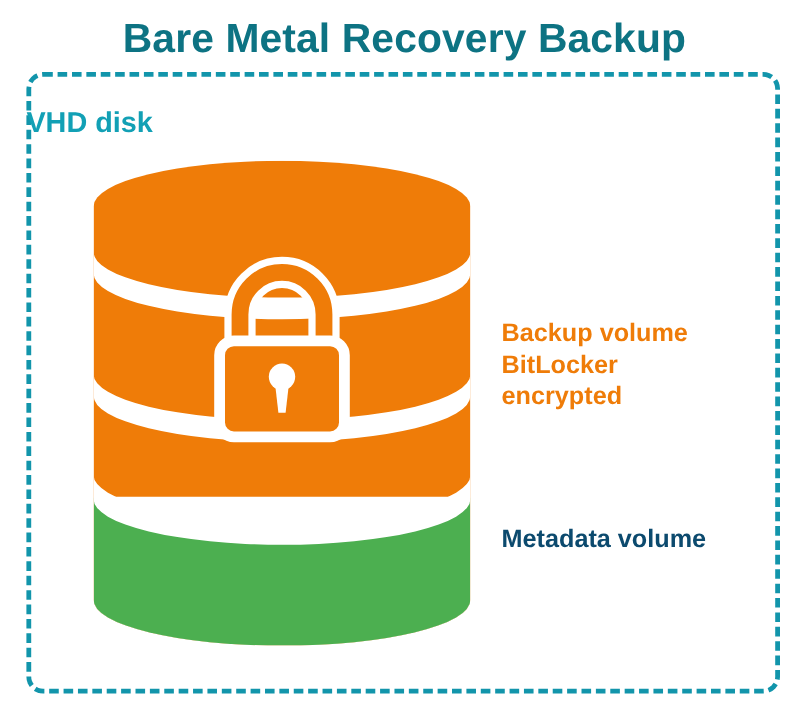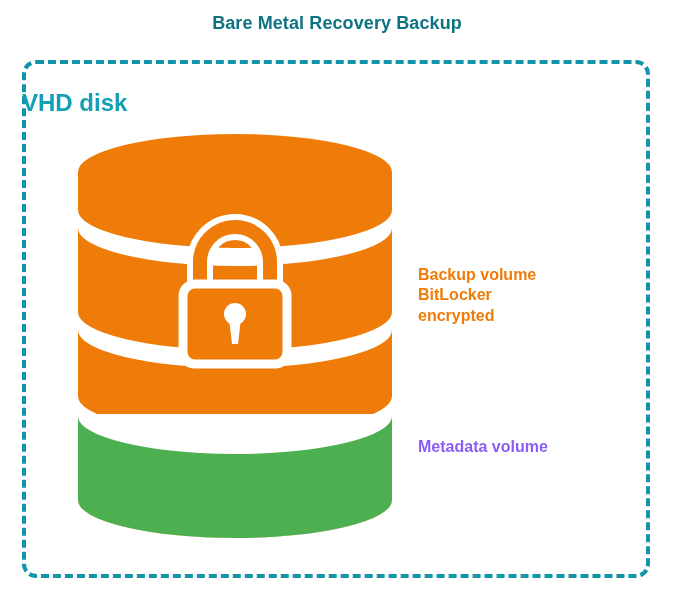--- a/index.html
+++ b/index.html
@@ -21,21 +21,21 @@
     width: 674px;
     height: 605px;
   }
 
   .page-title {
     position: absolute;
     left: 0;
     top: 14px;
     width: 674px;
     text-align: center;
-    font-size: 18px;
+    font-size: 34px;
     font-weight: bold;
     letter-spacing: 0.1px;
     line-height: 1.1;
   }
 
   .vhd-box {
     position: absolute;
     left: 22px;
     top: 60px;
     width: 628px;
@@ -59,21 +59,21 @@
     left: 70px;
     top: 132px;
     width: 330px;
     height: 410px;
   }
   .cylinder-wrap svg { display: block; }
 
   .side-label {
     position: absolute;
     font-weight: bold;
-    font-size: 16px;
+    font-size: 21px;
     line-height: 1.27;
     white-space: pre-line;
   }
   .label-backup {
     left: 418px;
     top: 265px;
   }
   .label-metadata {
     left: 418px;
     top: 437px;
@@ -120,15 +120,15 @@
         <circle cx="165" cy="182" r="11" fill="#ffffff"></circle>
         <path d="M 159,186 L 171,186 L 168,212 L 162,212 Z" fill="#ffffff"></path>
       </g>
     </svg>
   </div>
 
   <div class="side-label label-backup" style="color:#ef7c08;">Backup volume
 BitLocker
 encrypted</div>
 
-  <div class="side-label label-metadata" style="color:#8b5cf6;">Metadata volume</div>
+  <div class="side-label label-metadata" style="color:#0c4a6e;">Metadata volume</div>
 
 </div>
 
 </body></html>

